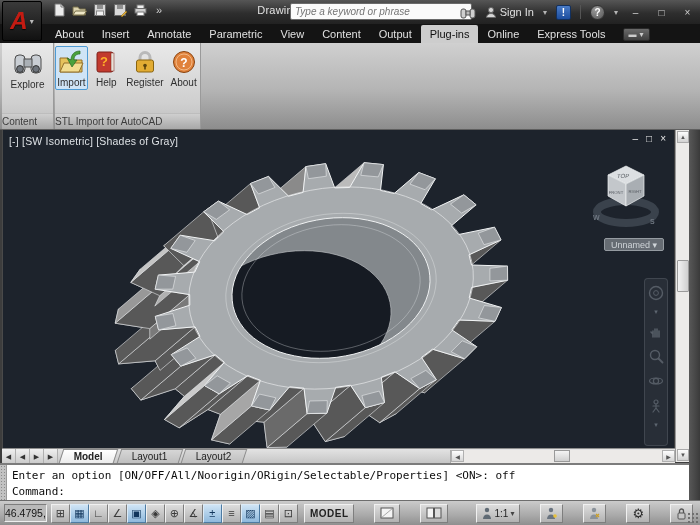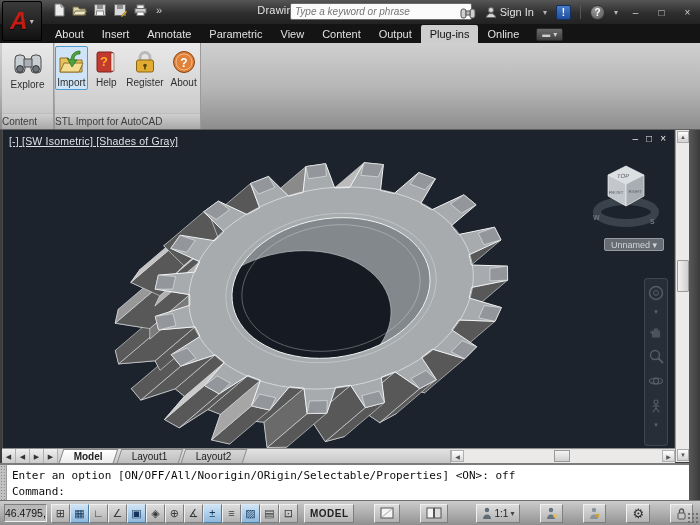--- a/index.html
+++ b/index.html
@@ -52,21 +52,21 @@
   .panel-body { height:70px; display:flex; align-items:flex-start; justify-content:center; gap:2px; padding-top:3px; }
   .panel-title { height:16px; line-height:15px; text-align:left; font-size:10px; color:#3c3c3c;
     background:linear-gradient(#cfcfcf,#a8a8a8); border-top:1px solid #bdbdbd; }
   .rbtn { width:34px; display:flex; flex-direction:column; align-items:center; gap:2px; padding:3px 1px 2px; border-radius:2px; }
   .rbtn.wide { width:42px; }
   .rbtn .lbl { font-size:10px; color:#2f2f2f; }
   .rbtn.selected { background:#cfe4f6; border:1px solid #4e9bd4; padding:2px 0 1px; }
 
   
   #viewport { position:absolute; left:2px; top:130px; width:672px; height:318px; background:#1d232c; border-left:1px solid #4a4a4a; overflow:hidden; }
-  #vp-controls { position:absolute; left:6px; top:5px; color:#dde1e5; font-size:10.5px; letter-spacing:.2px;text-decoration:underline; }
+  #vp-controls { position:absolute; left:6px; top:5px; color:#dde1e5; font-size:10.5px; letter-spacing:.2px; }
   #vp-winbtns { position:absolute; right:8px; top:3px; color:#e8e8e8; font-size:10px; display:flex; gap:8px; }
   #gear-svg { position:absolute; left:0; top:0; }
   #viewcube { position:absolute; right:8px; top:26px; }
   #unnamed-btn { position:absolute; right:10px; top:108px; width:60px; height:13px; background:#666c73; border:1px solid #959ba1;
     border-radius:2px; color:#cfd4d8; font-size:9px; text-align:center; line-height:12px; }
   #navbar { position:absolute; right:6px; top:148px; width:24px; height:168px; background:rgba(140,150,160,.10);
     border:1px solid rgba(210,220,230,.14); border-radius:4px; display:flex; flex-direction:column; align-items:center; padding-top:6px; gap:9px; }
   #navbar svg { opacity:.55; }
   #navbar .ncaret { color:#5d6670; font-size:7px; line-height:4px; }
 
@@ -181,20 +181,21 @@
   <div id="tabrow">
     <span class="rtab">About</span>
     <span class="rtab">Insert</span>
     <span class="rtab">Annotate</span>
     <span class="rtab">Parametric</span>
     <span class="rtab">View</span>
     <span class="rtab">Content</span>
     <span class="rtab">Output</span>
     <span class="rtab active">Plug-ins</span>
     <span class="rtab">Online</span>
+    <span class="rtab">Express Tools</span>
     <span id="tab-overflow">
       <span>▬</span>
       <span>▾</span>
     </span>
   </div>
 
   <div id="ribbon">
     <div class="panel" style="left:2px; width:52px;">
       <div class="panel-body">
         <div class="rbtn">

